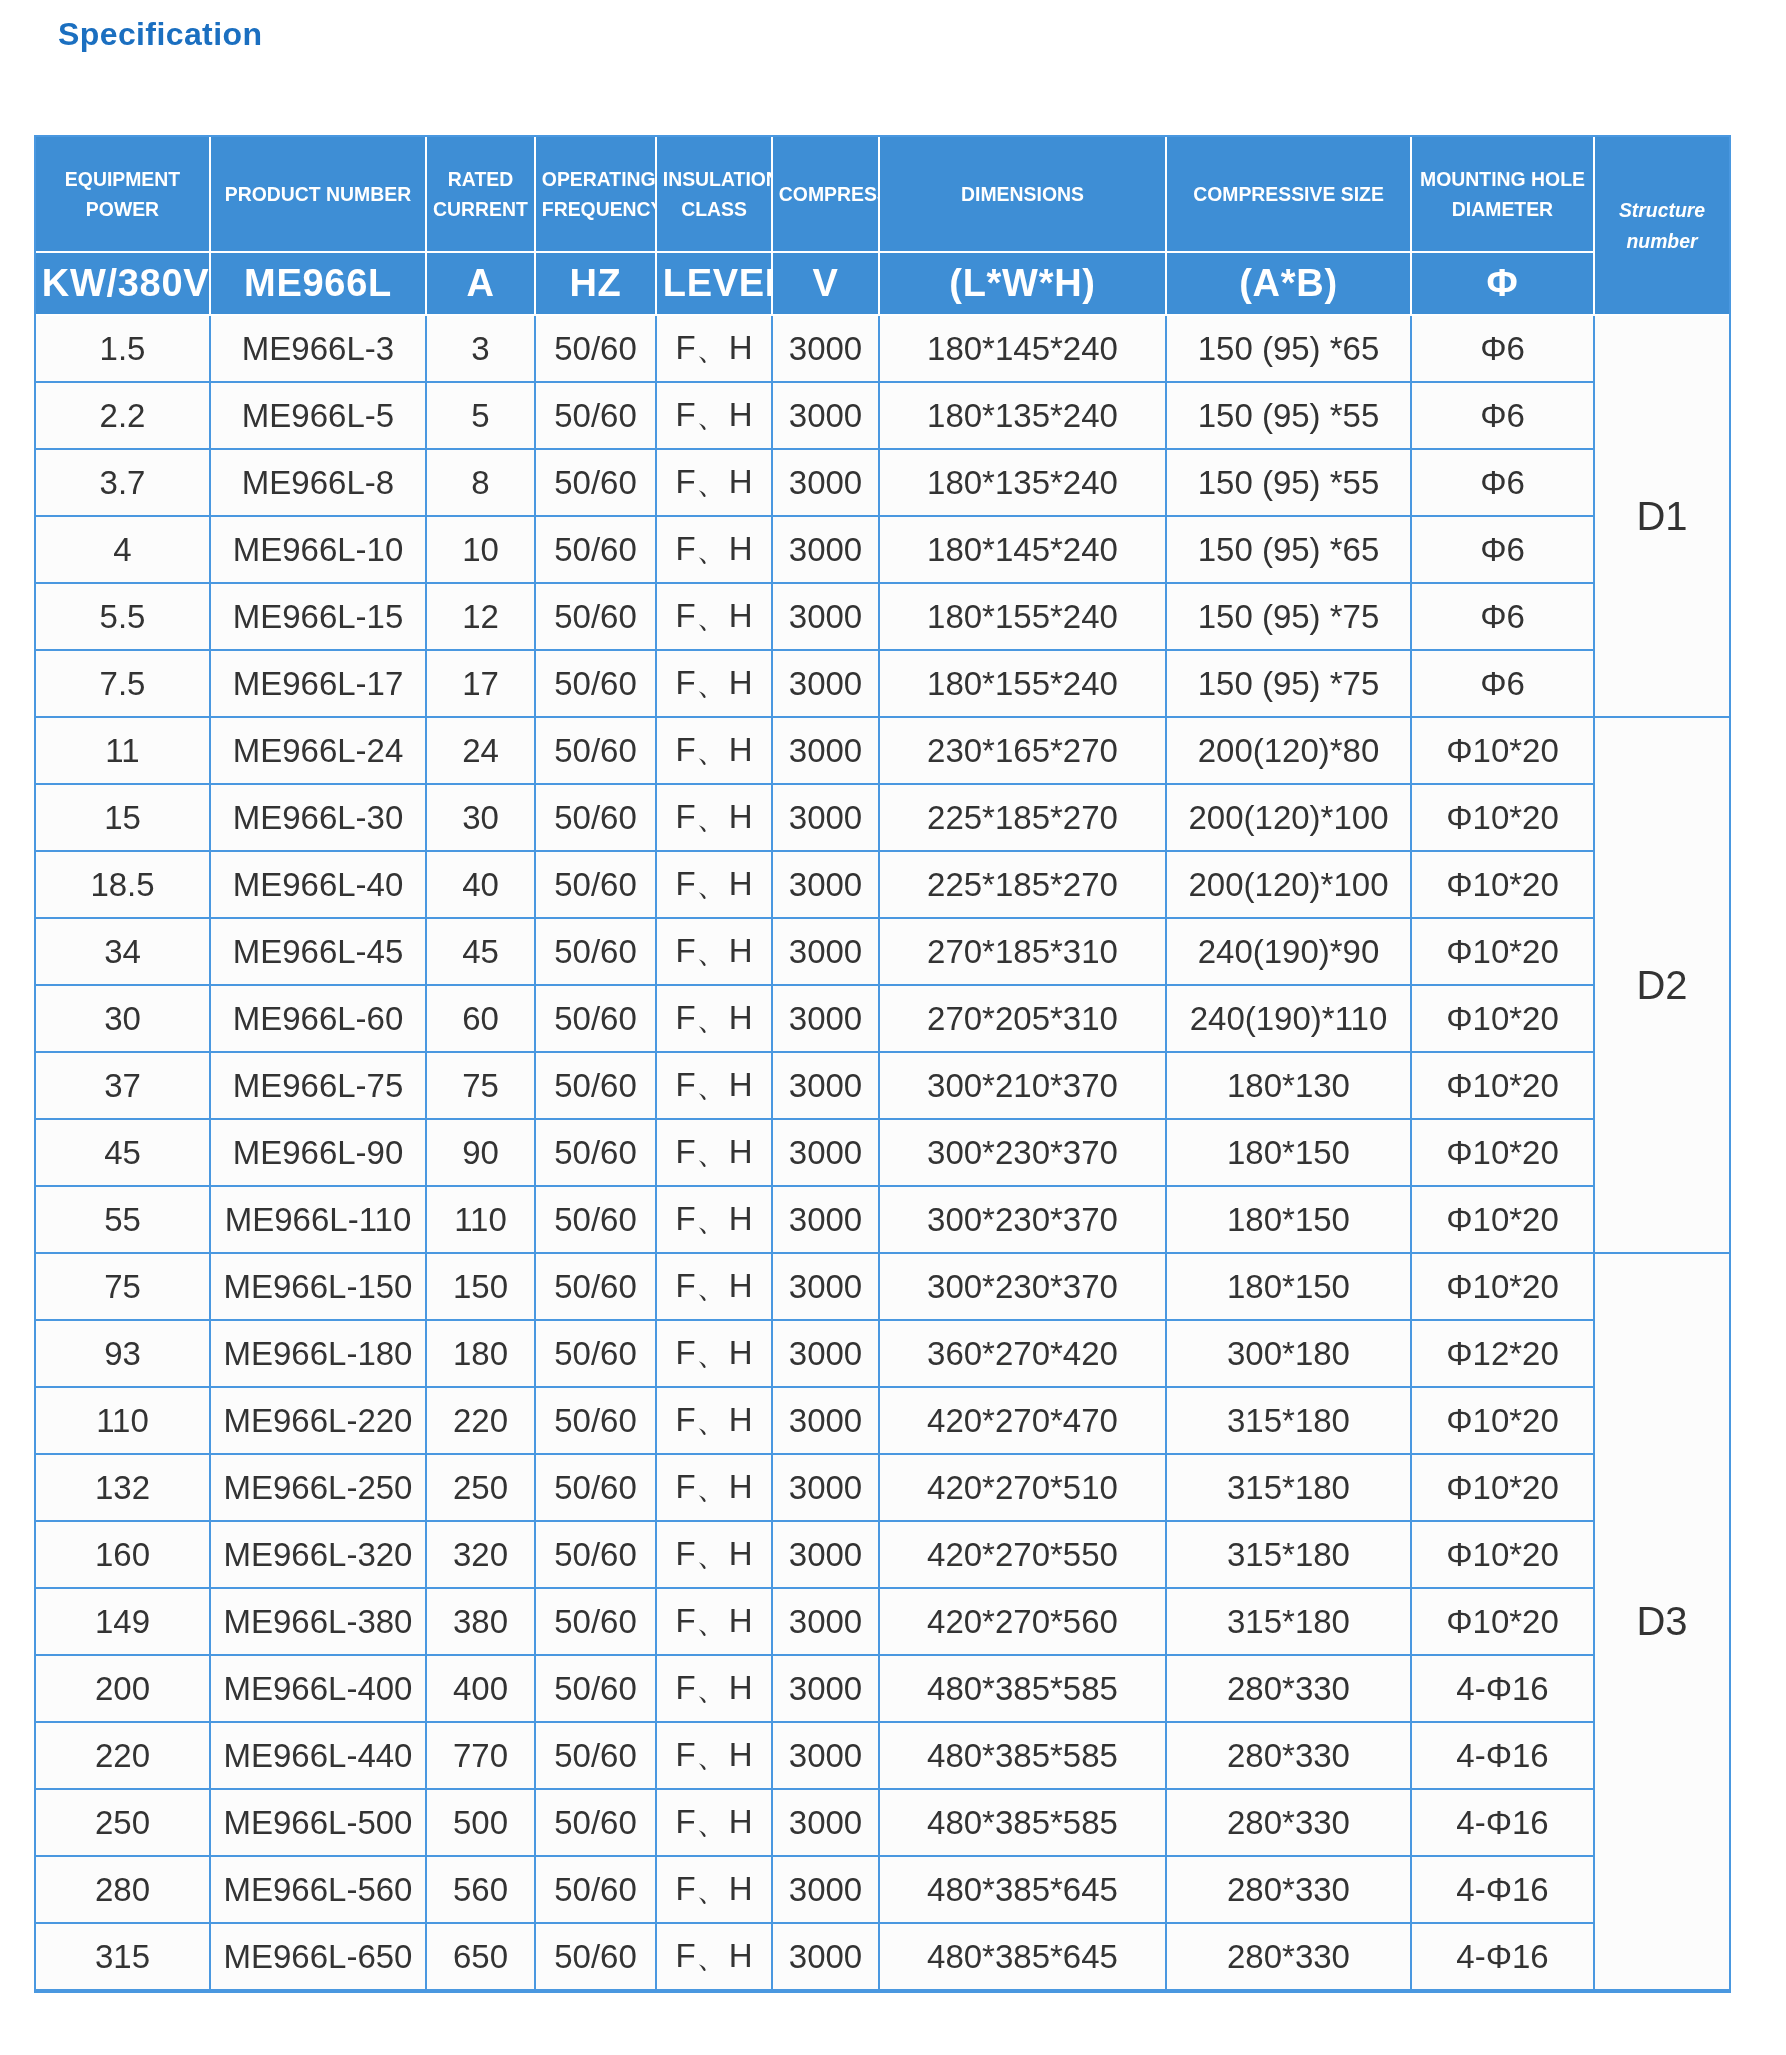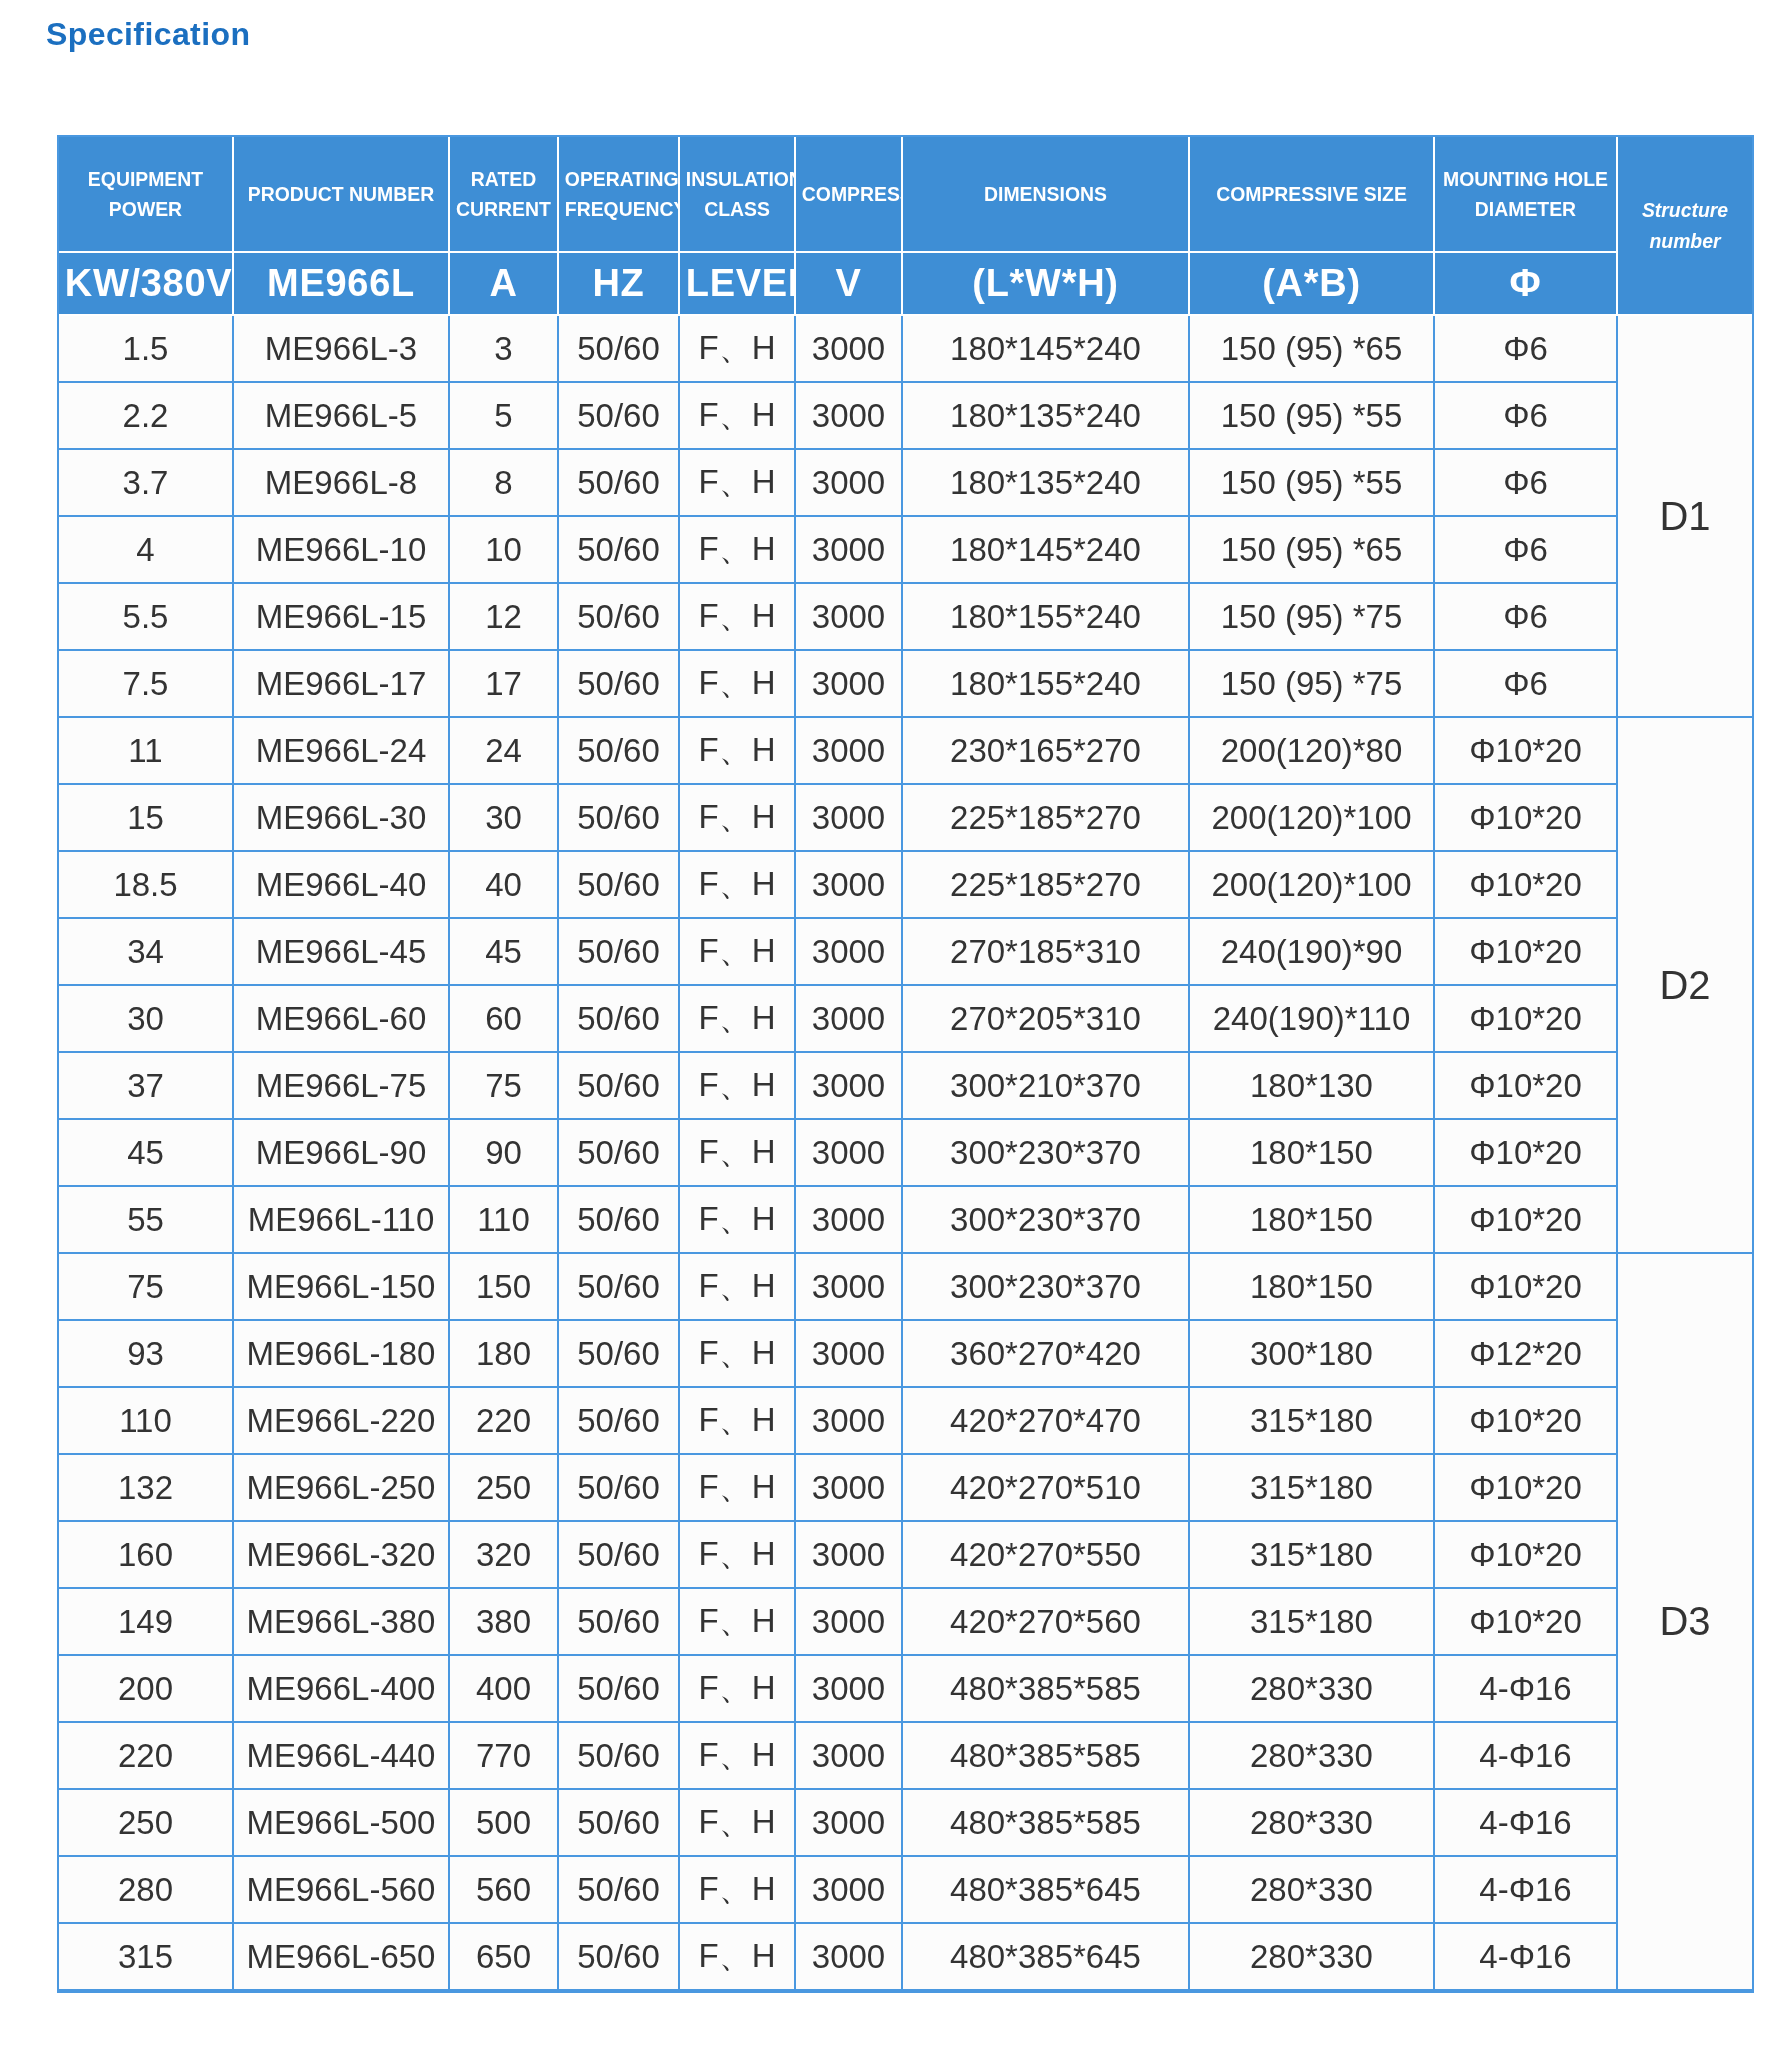--- a/index.html
+++ b/index.html
@@ -9,30 +9,30 @@
     font-family: "Liberation Sans", sans-serif;
   }
   body {
     position: relative;
     width: 1786px;
     height: 2056px;
     overflow: hidden;
   }
   .page-title {
     position: absolute;
-    left: 46px;
+    left: 58px;
     top: 16px;
     font-size: 32px;
     font-weight: 700;
     color: #1b6fc0;
     letter-spacing: 0.4px;
   }
   table.spec-table {
     position: absolute;
-    left: 57px;
+    left: 34px;
     top: 135px;
     width: 1694px;
     table-layout: fixed;
     border-collapse: separate;
     border-spacing: 0;
     border: 2.9px solid #4a98e0;
     border-bottom-width: 4.3px;
   }
   
   th {

